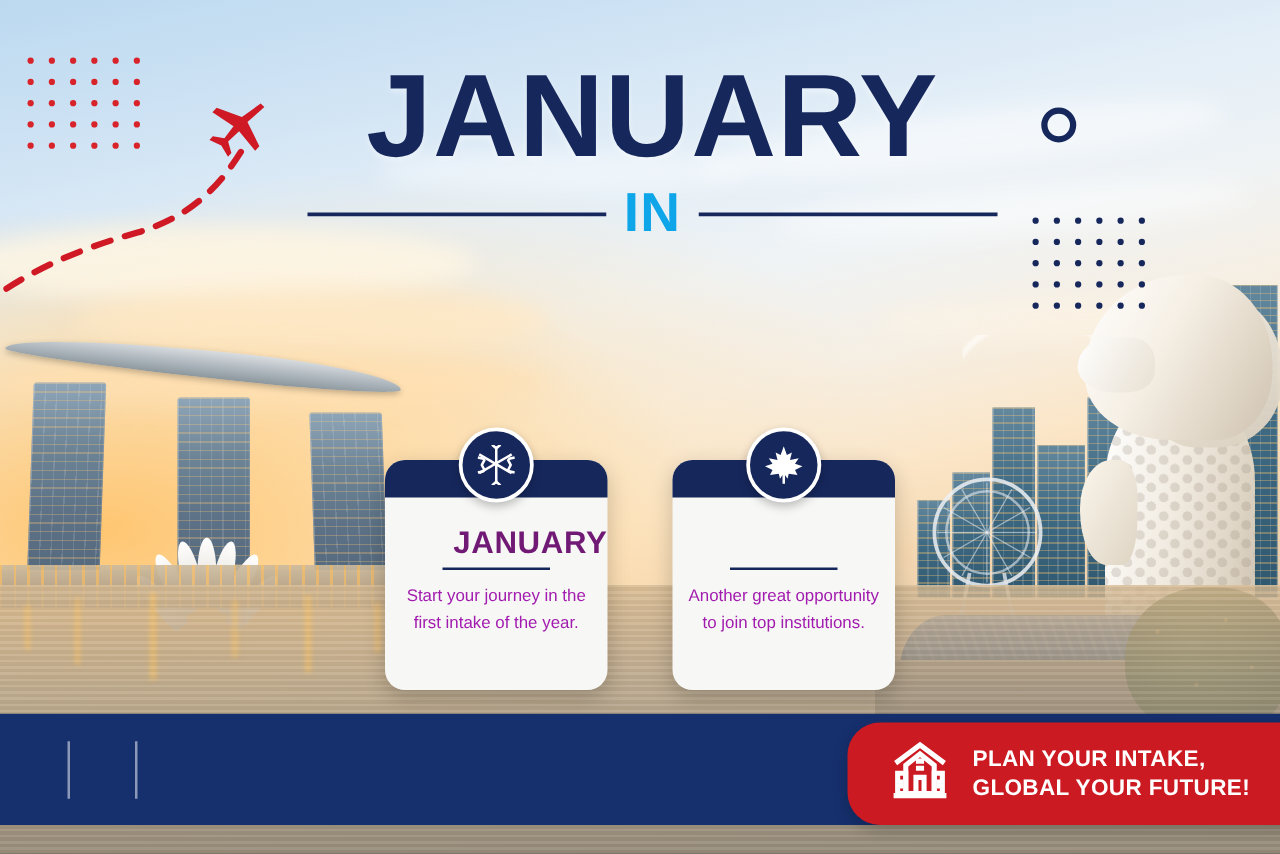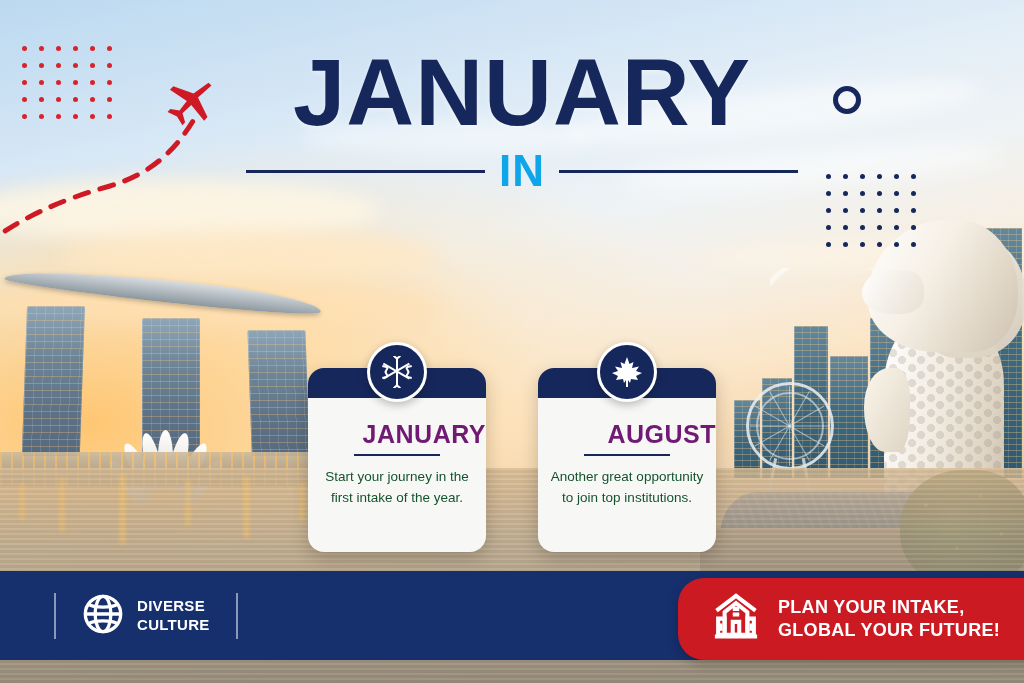--- a/index.html
+++ b/index.html
@@ -278,21 +278,21 @@
     position:absolute; left:0; right:0; top:52px;
     text-align:right; font-size:25px; font-weight:bold; color:#701a75;
     letter-spacing:.5px;
   }
   .card .divider {
     position:absolute; left:50%; transform:translateX(-50%); top:86px;
     width:86px; height:2px; background:#16275c;
   }
   .card .desc {
     position:absolute; left:10px; right:10px; top:99px;
-    text-align:center; font-size:13.5px; line-height:1.55; color:#14532d;
+    text-align:center; font-size:13.5px; line-height:1.55; color:#a21caf;
   }
 
   
   .navy-bar {
     position:absolute; left:0; top:571px; width:1024px; height:89px;
     background:#16306e;
   }
   .features {
     position:absolute; left:28px; top:571px; height:89px;
     display:flex; align-items:center; gap:0;
@@ -507,49 +507,35 @@
 of the year.</div>
     </div>
 
     <div class="card two">
       <div class="cap"></div>
       <div class="badge">
         <svg viewBox="0 0 64 64">
           <path d="M32 2 L37 16 L45 12 L42 24 L56 21 L50 30 L62 34 L50 40 L54 48 L40 46 L38 54 L34 48 L34 62 L30 62 L30 48 L26 54 L24 46 L10 48 L14 40 L2 34 L14 30 L8 21 L22 24 L19 12 L27 16 Z"></path>
         </svg>
       </div>
-      <div class="month">AUGUST</div>
       <div class="divider"></div>
       <div class="desc">Another great
 opportunity to join
 top institutions.</div>
     </div>
 
   </div>
 
   <div class="navy-bar"></div>
 
   <div class="features">
 
 
     <div class="sep"></div>
 
-    <div class="feature">
-      <span class="ico">
-        <svg viewBox="0 0 64 64">
-          <circle cx="32" cy="32" r="27"></circle>
-          <ellipse cx="32" cy="32" rx="12" ry="27"></ellipse>
-          <path d="M5 32 H59"></path>
-          <path d="M10 17 C 18 23, 46 23, 54 17"></path>
-          <path d="M10 47 C 18 41, 46 41, 54 47"></path>
-        </svg>
-      </span>
-      <span class="txt">DIVERSE
-CULTURE</span>
-    </div>
 
     <div class="sep"></div>
 
 
   </div>
 
   <div class="cta">
     <span class="ico">
       <svg viewBox="0 0 64 64">
         <path d="M8 24 L32 6 L56 24"></path>

